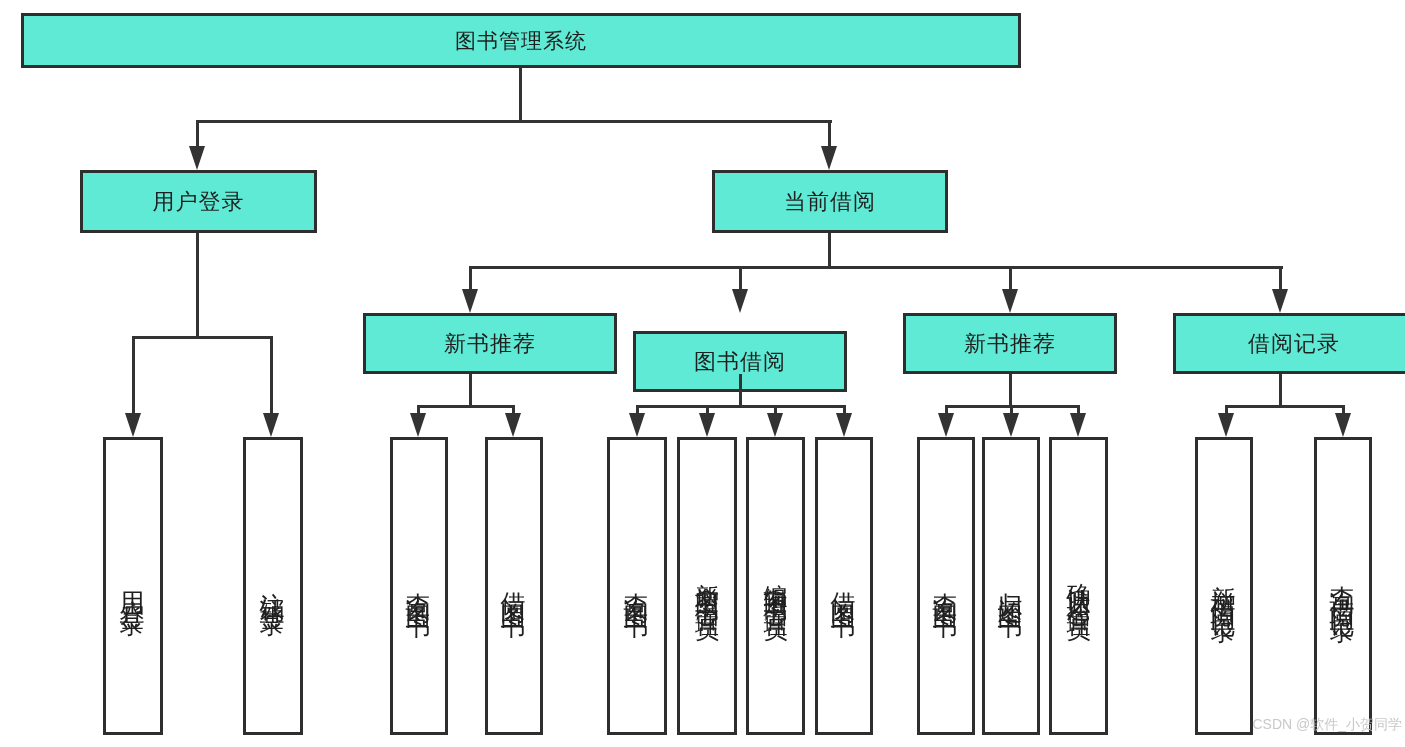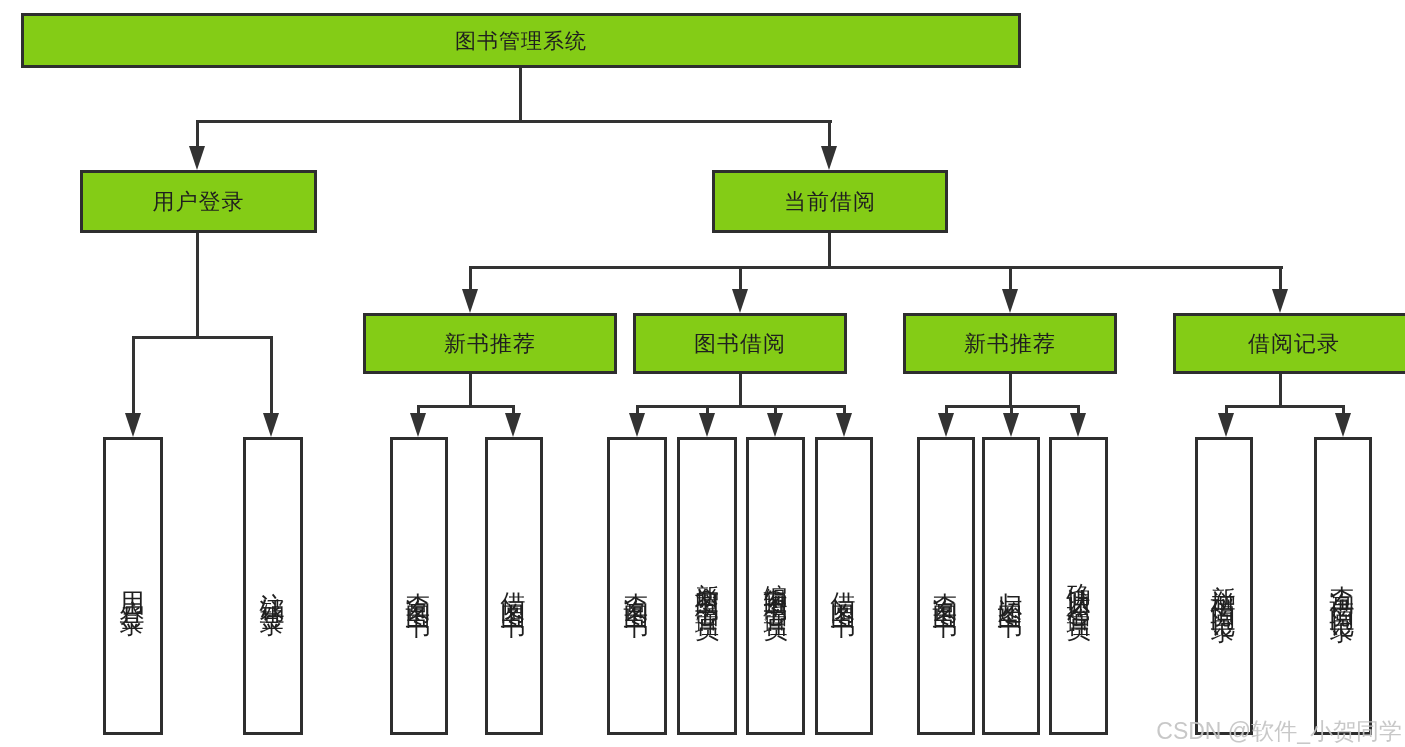--- a/index.html
+++ b/index.html
@@ -1,59 +1,59 @@
 <!DOCTYPE html>
 <html><head>
 <meta charset="utf-8">
 <style>
   html,body{margin:0;padding:0;background:#ffffff;}
   #stage{
     position:relative;width:1405px;height:747px;background:#ffffff;overflow:hidden;
     font-family:"Liberation Sans","DejaVu Sans",sans-serif;color:#1f1f1f;
   }
   .node{
-    position:absolute;box-sizing:border-box;background:#84cc16;
+    position:absolute;box-sizing:border-box;background:#5eead4;
     border:3px solid #2e2e2e;display:flex;align-items:center;justify-content:center;
     font-size:22px;color:#1f1f1f;letter-spacing:1px;
   }
   .root{font-size:21px;}
   .vnode{
     position:absolute;box-sizing:border-box;background:#ffffff;
     border:3px solid #2e2e2e;display:flex;align-items:center;justify-content:center;
     writing-mode:vertical-rl;text-orientation:mixed;
     font-size:25px;letter-spacing:7px;color:#1f1f1f;
     top:437px;height:298px;
   }
   .vlong{font-size:24px;letter-spacing:5px;}
   .vl{position:absolute;width:3px;background:#333333;}
   .hl{position:absolute;height:3px;background:#333333;}
   .arr{
     position:absolute;width:0;height:0;
     border-left:8px solid transparent;border-right:8px solid transparent;
     border-top:24px solid #333333;
   }
   .watermark{
-    position:absolute;right:3px;top:716px;font-size:23px;white-space:nowrap;
+    position:absolute;right:3px;top:716px;font-size:14px;white-space:nowrap;
     color:rgba(195,195,195,0.92);z-index:10;
   }
 </style>
 </head>
 <body>
 
 <div id="stage">
 
   <div class="node root" style="left:21px;top:13px;width:1000px;height:55px;">图书管理系统</div>
 
   <div class="node" style="left:80px;top:170px;width:237px;height:63px;">用户登录</div>
 
   <div class="node" style="left:712px;top:170px;width:236px;height:63px;">当前借阅</div>
 
   <div class="node" style="left:363px;top:313px;width:254px;height:61px;">新书推荐</div>
 
-  <div class="node" style="left:633px;top:313px;width:214px;height:61px;">图书借阅</div>
+  <div class="node" style="left:633px;top:331px;width:214px;height:61px;">图书借阅</div>
 
   <div class="node" style="left:903px;top:313px;width:214px;height:61px;">新书推荐</div>
 
   <div class="node" style="left:1173px;top:313px;width:242px;height:61px;">借阅记录</div>
 
   <div class="vnode" style="left:103px;width:60px;">用户登录</div>
   <div class="vnode" style="left:243px;width:60px;">注销登录</div>
 
   <div class="vnode" style="left:390px;width:58px;">查询图书</div>
   <div class="vnode" style="left:485px;width:58px;">借阅图书</div>

